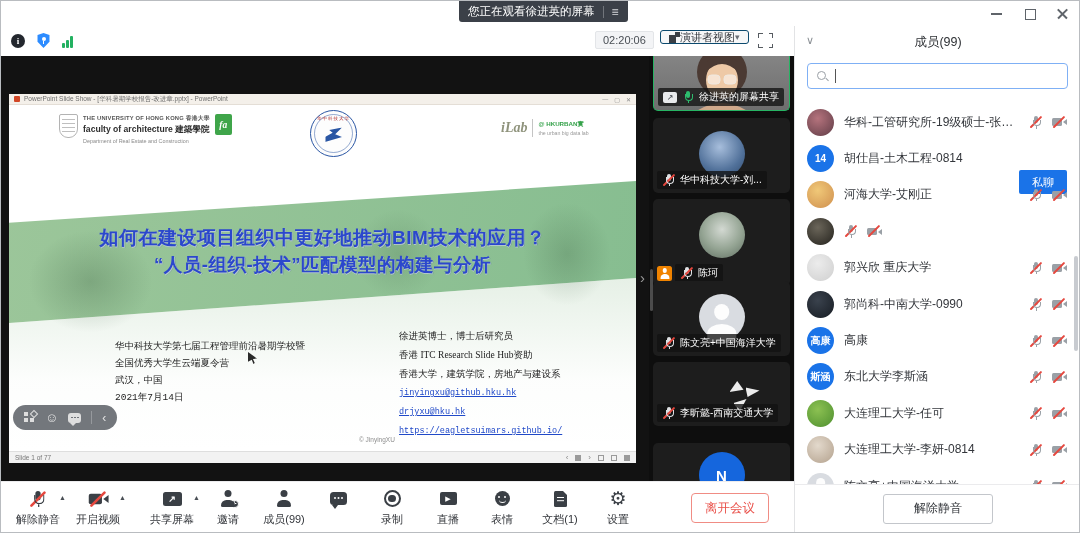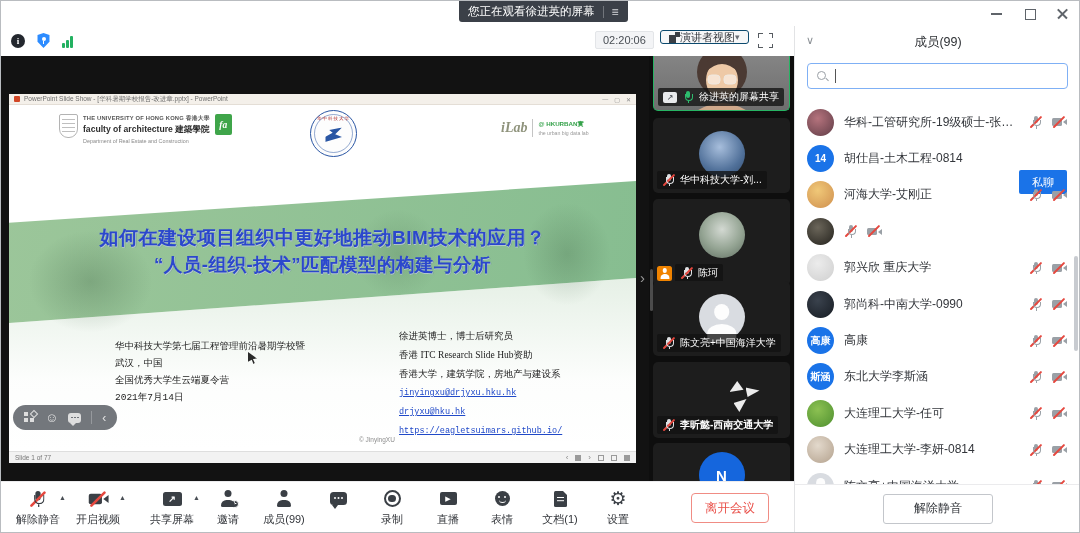--- a/index.html
+++ b/index.html
@@ -113,21 +113,21 @@
   .pchat-ic::after{content:"";position:absolute;left:2px;bottom:-3px;border-left:3px solid transparent;border-right:3px solid transparent;border-top:3.5px solid #dedede;}
   .psep{width:1px;height:13px;background:rgba(255,255,255,.25);}
   .pback{color:#e3e3e3;font-size:12px;line-height:1;}
 
   
   .video-strip{position:absolute;left:648px;top:55px;width:145px;height:425px;background:#0e0e0e;}
   .vtile{position:absolute;left:4px;width:137px;background:#1d1d1d;border-radius:5px;overflow:hidden;}
   .vt1{top:0;height:55px;border:1.6px solid #27b463;border-top:none;border-radius:0 0 5px 5px;
        background:linear-gradient(180deg,#848484,#6e6e6e);}
   .vt2{top:62px;height:75px;} .vt3{top:143px;height:87px;} .vt4{top:225px;height:75px;}
-  .vt5{top:306px;height:76px;font-weight:bold;} .vt6{top:387px;height:38px;border-radius:5px 5px 0 0;}
+  .vt5{top:306px;height:64px;} .vt6{top:387px;height:38px;border-radius:5px 5px 0 0;}
   .vavatar{position:absolute;left:50%;top:13px;transform:translateX(-50%);width:46px;height:46px;border-radius:50%;}
   .av-sky{background:radial-gradient(circle at 45% 35%,#a7bedc,#51719a 60%,#2f4a6d);}
   .av-park{background:radial-gradient(circle at 50% 38%,#d3d9d2,#93a392 55%,#5e6c60);}
   .av-default{background:#d9dce1;} 
   .av-default::before{content:"";position:absolute;left:50%;top:22%;transform:translateX(-50%);width:34%;height:34%;border-radius:50%;background:#fdfdfd;}
   .av-default::after{content:"";position:absolute;left:50%;bottom:-6%;transform:translateX(-50%);width:64%;height:40%;border-radius:50% 50% 0 0;background:#fdfdfd;}
   .av-blue{background:#1566dd;color:#fff;display:flex;align-items:center;justify-content:center;font-weight:bold;font-size:15px;}
   .vlabel-row{position:absolute;left:4px;bottom:4px;display:flex;gap:3px;align-items:center;max-width:130px;}
   .vlabel{background:rgba(18,18,18,.78);color:#fff;font-size:10px;padding:2px 5px;border-radius:2px;
           display:flex;align-items:center;gap:4px;white-space:nowrap;overflow:hidden;}
@@ -313,29 +313,29 @@
             <div class="ilab-r1">@ HKURBAN實</div>
             <div class="ilab-r2">the urban big data lab</div>
           </span>
         </div>
 
         <div class="stitle st1">如何在建设项目组织中更好地推动BIM技术的应用？</div>
         <div class="stitle st2">“人员-组织-技术”匹配模型的构建与分析</div>
 
         <div class="venue">
           <div>华中科技大学第七届工程管理前沿暑期学校暨</div>
+          <div>全国优秀大学生云端夏令营</div>
           <div>武汉，中国</div>
-          <div>全国优秀大学生云端夏令营</div>
           <div>2021年7月14日</div>
         </div>
         <div class="speaker">
           <div>徐进英博士，博士后研究员</div>
           <div>香港 ITC Research Slide Hub资助</div>
           <div>香港大学，建筑学院，房地产与建设系</div>
-          <span class="slink">jinyingxu@drjyxu.hku.hk</span>
+          <span class="slink">jinyingxu@github.hku.hk</span>
           <span class="slink">drjyxu@hku.hk</span>
           <span class="slink">https://eagletsuimars.github.io/</span>
         </div>
         <div class="copyright">© JinyingXU</div>
         <span class="cursor"></span>
       </div>
       <div class="ppt-status">
         <span>Slide 1 of 77</span>
         <span class="pst-right">
           <span>‹</span>

